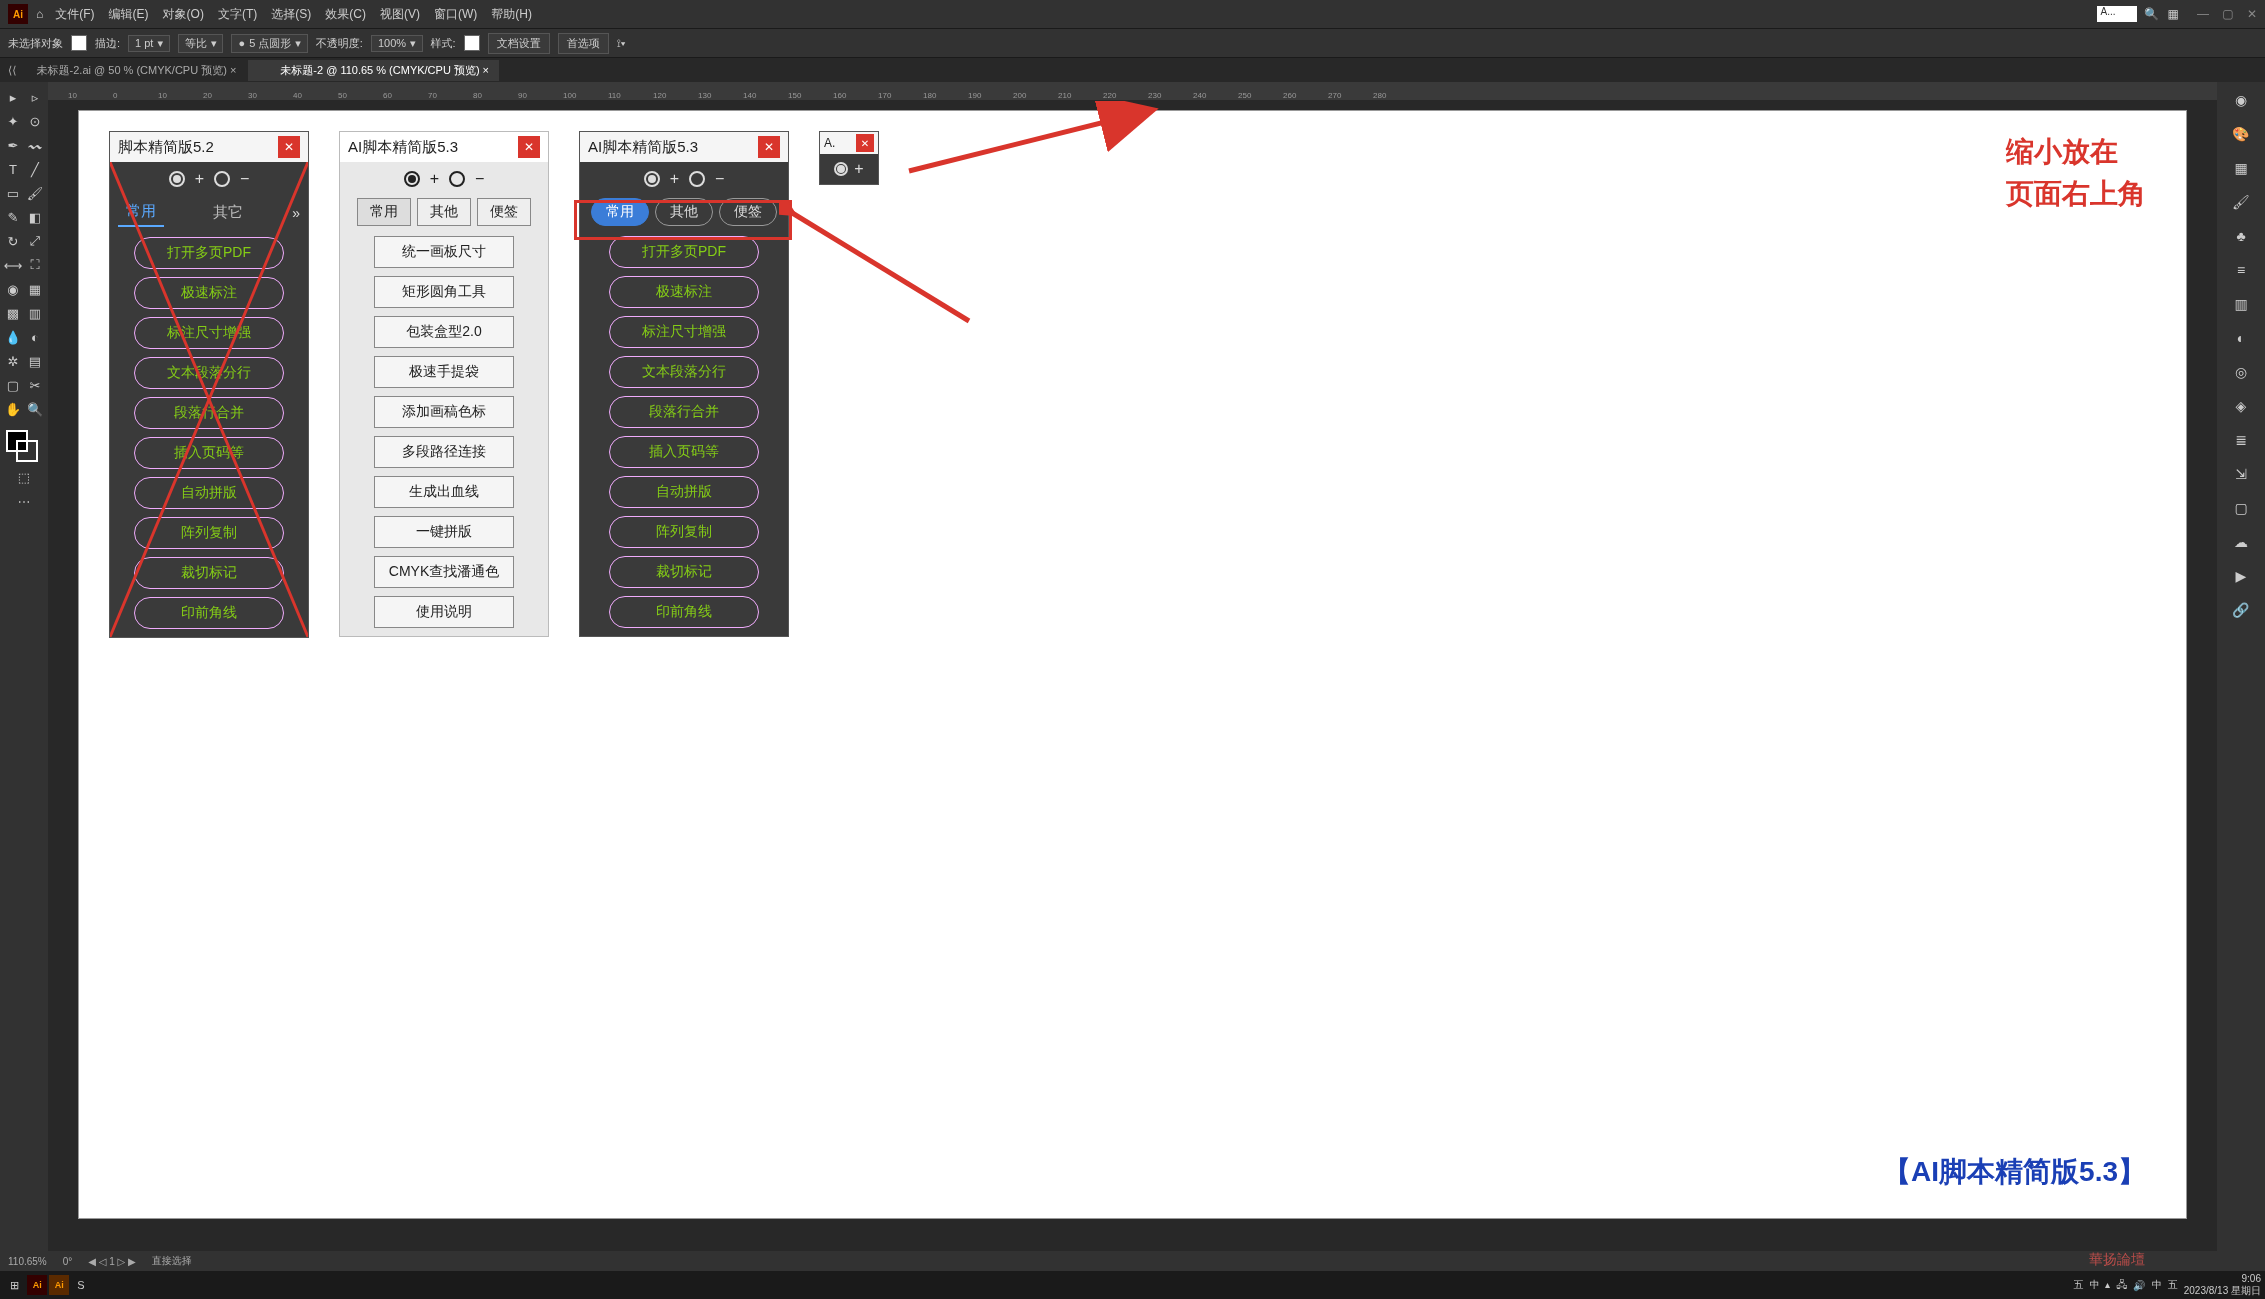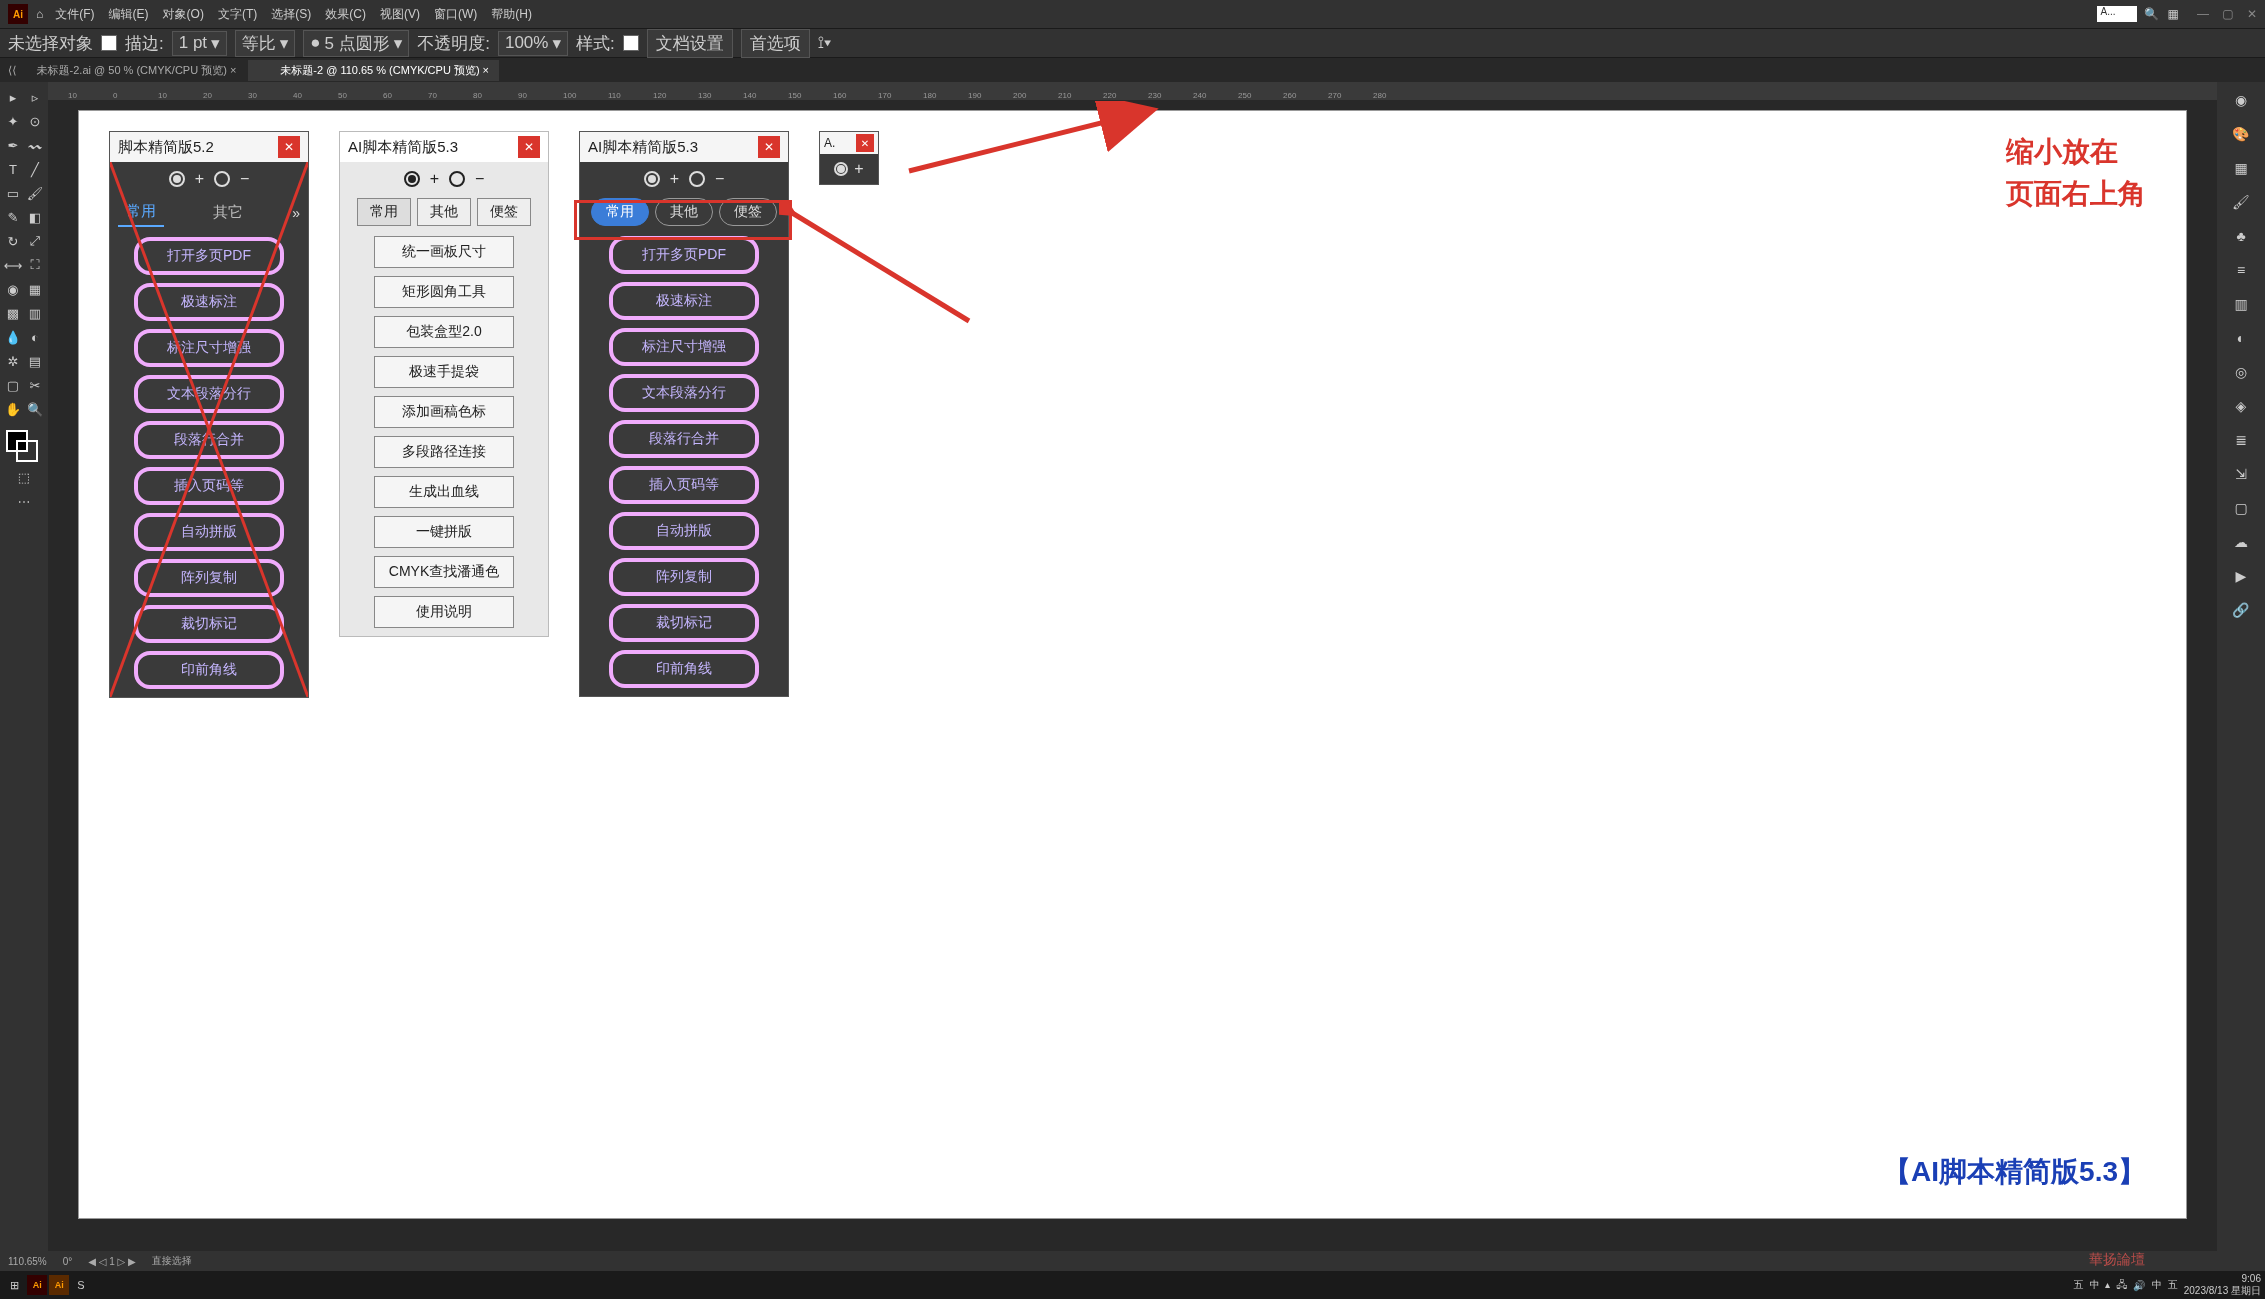--- a/index.html
+++ b/index.html
@@ -9,21 +9,21 @@
 .menu-bar { background: #323232; height: 28px; display: flex; align-items: center; padding: 0 8px; color: #ccc; font-size: 12px; }
 .menu-bar .ai-logo { width: 20px; height: 20px; background: #330000; color: #ff9a00; font-weight: bold; font-size: 10px; display: flex; align-items: center; justify-content: center; margin-right: 8px; }
 .menu-bar .home-icon { margin-right: 12px; color: #ccc; }
 .menu-bar .menu-item { margin-right: 14px; cursor: pointer; }
 .menu-bar .right-section { margin-left: auto; display: flex; align-items: center; gap: 8px; }
 .menu-bar .search-box { background: #fff; width: 40px; height: 16px; font-size: 10px; padding: 0 4px; color: #333; }
 .menu-bar .search-icon { color: #ccc; }
 .menu-bar .win-controls span { margin-left: 10px; color: #888; }
 
 
-.options-bar { background: #323232; height: 30px; display: flex; align-items: center; padding: 0 8px; color: #ccc; font-size: 17px; border-top: 1px solid #1a1a1a; border-bottom: 1px solid #1a1a1a; }
+.options-bar { background: #323232; height: 30px; display: flex; align-items: center; padding: 0 8px; color: #ccc; font-size: 11px; border-top: 1px solid #1a1a1a; border-bottom: 1px solid #1a1a1a; }
 .options-bar > * { margin-right: 8px; }
 .options-bar .dropdown { background: #3a3a3a; border: 1px solid #555; padding: 1px 6px; display: inline-flex; align-items: center; gap: 4px; }
 .options-bar .swatch { width: 16px; height: 16px; background: #fff; border: 1px solid #666; }
 .options-bar .btn { background: #3a3a3a; border: 1px solid #555; padding: 2px 8px; }
 
 
 .tabs-bar { background: #282828; height: 24px; display: flex; align-items: center; padding: 0 8px; color: #aaa; font-size: 11px; }
 .tabs-bar .tab { padding: 3px 10px; margin-right: 2px; }
 .tabs-bar .tab.active { background: #3a3a3a; color: #fff; padding-left: 32px; }
 
@@ -57,21 +57,21 @@
 .script-panel .radio.filled::after { content: ''; width: 8px; height: 8px; border-radius: 50%; background: currentColor; }
 .script-panel .tabs-row { display: flex; gap: 6px; margin-bottom: 10px; }
 .script-panel .pill-btn { border-radius: 16px; padding: 6px 14px; font-size: 14px; text-align: center; cursor: pointer; }
 .script-panel .action-list { display: flex; flex-direction: column; gap: 8px; align-items: center; }
 .script-panel .chevron { font-size: 14px; }
 
 
 .panel-dark { background: #3a3a3a; color: #ddd; border: 1px solid #555; }
 .panel-dark .title-bar { background: #f5f5f5; color: #222; }
 .panel-dark .body { background: #3a3a3a; }
-.panel-dark .pill-btn { border: 4px solid #f0abfc; color: #c4b5fd; background: transparent; width: 150px; }
+.panel-dark .pill-btn { border: 1px solid #f0abfc; color: #84cc16; background: transparent; width: 150px; }
 .panel-dark .tab-pill { border: 1px solid #999; color: #ddd; border-radius: 14px; padding: 4px 14px; font-size: 14px; }
 .panel-dark .tab-pill.active { background: #3b7dd8; border-color: #3b7dd8; color: #fff; }
 .panel-dark .tab-link { color: #bbb; font-size: 15px; padding: 4px 8px; }
 .panel-dark .tab-link.active { color: #5aa9ff; border-bottom: 2px solid #5aa9ff; }
 
 
 .panel-light { background: #e8e8e8; color: #222; border: 1px solid #bbb; }
 .panel-light .title-bar { background: #fff; }
 .panel-light .body { background: #e8e8e8; }
 .panel-light .sq-btn { border: 1px solid #888; background: #f5f5f5; padding: 6px 10px; font-size: 14px; width: 140px; text-align: center; cursor: pointer; }

